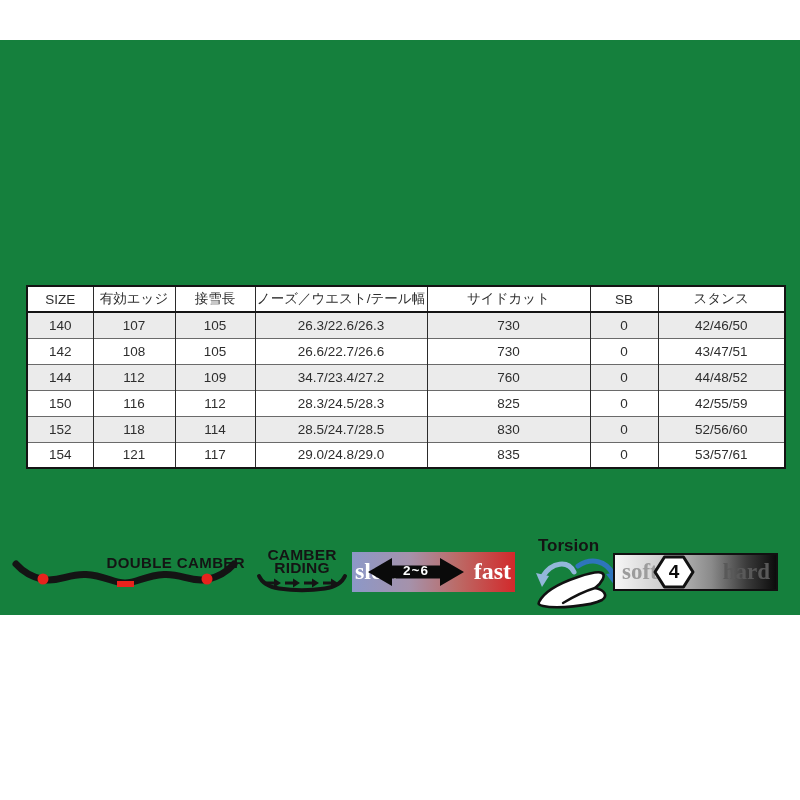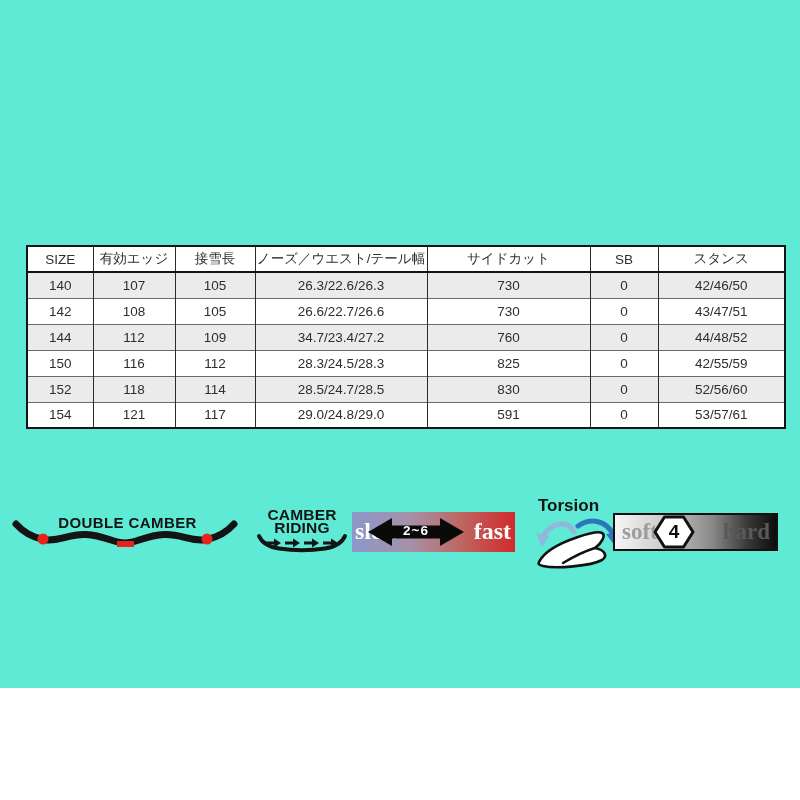--- a/index.html
+++ b/index.html
@@ -1,36 +1,36 @@
 <!DOCTYPE html>
 <html><head>
 <meta charset="utf-8">
 <style>
   * { margin:0; padding:0; box-sizing:border-box; }
   html,body { background:#ffffff; }
   body { font-family:"Liberation Sans","DejaVu Sans",sans-serif; }
-  .stage { position:relative; width:800px; height:688px; background:#5eead4; overflow:hidden; }
+  .stage { position:relative; width:800px; height:575px; background:#15803d; overflow:hidden;margin-top:40px; }
 
   
   .spec-table-wrap { position:absolute; left:26px; top:245px; }
   table.spec { border-collapse:collapse; table-layout:fixed; width:758px; border:2px solid #141414; }
   table.spec th, table.spec td {
     height:26px; text-align:center; vertical-align:middle;
     font-size:13.5px; color:#2e2e2e; font-weight:normal;
     border-left:1px solid #2b2b2b; border-right:1px solid #2b2b2b;
     white-space:nowrap; overflow:hidden;
   }
   table.spec th { background:#ffffff; border-bottom:2px solid #141414; }
   table.spec td { border-top:1px solid #6a6a6a; }
   table.spec tr.stripe td { background:#ebebeb; }
   table.spec tr.plain td { background:#ffffff; }
 
   
   .camber { position:absolute; left:10px; top:500px; width:235px; height:62px; }
-  .camber-label { position:absolute; left:0; right:0; top:14px; text-align:center;
+  .camber-label { position:absolute; left:0; right:0; top:14px; text-align:right;
     font-size:15px; font-weight:bold; color:#141414; letter-spacing:0.4px; }
   .camber svg { position:absolute; left:0; top:0; }
 
   
   .riding { position:absolute; left:256px; top:505px; width:262px; height:60px; }
   .riding-label { position:absolute; left:0; top:3px; width:92px; text-align:center;
     font-weight:bold; color:#141414; font-size:15.5px; line-height:13px; letter-spacing:0.2px; }
   .riding-board { position:absolute; left:0; top:28px; }
   .speed-bar { position:absolute; left:96px; top:7px; width:163px; height:40px;
     background:linear-gradient(90deg,#8c98c8 0%,#a592ab 35%,#bc6a66 65%,#d2292b 100%); }
@@ -128,21 +128,21 @@
           <td>28.5/24.7/28.5</td>
           <td>830</td>
           <td>0</td>
           <td>52/56/60</td>
         </tr>
         <tr class="plain">
           <td>154</td>
           <td>121</td>
           <td>117</td>
           <td>29.0/24.8/29.0</td>
-          <td>591</td>
+          <td>835</td>
           <td>0</td>
           <td>53/57/61</td>
         </tr>
       </tbody>
     </table>
   </div>
 
   <div class="camber">
     <svg width="235" height="62" viewBox="0 0 235 62">
       <path d="M6 24 C14 33 22 37 33 39.5 C50 42.5 58 33.5 76 34.5 C95 35.5 103 43 115 43 C127 43 135 35.5 154 34.5 C172 33.5 180 42.5 197 39.5 C208 37 216 33 224 24" fill="none" stroke="#141414" stroke-width="7" stroke-linecap="round"></path>

